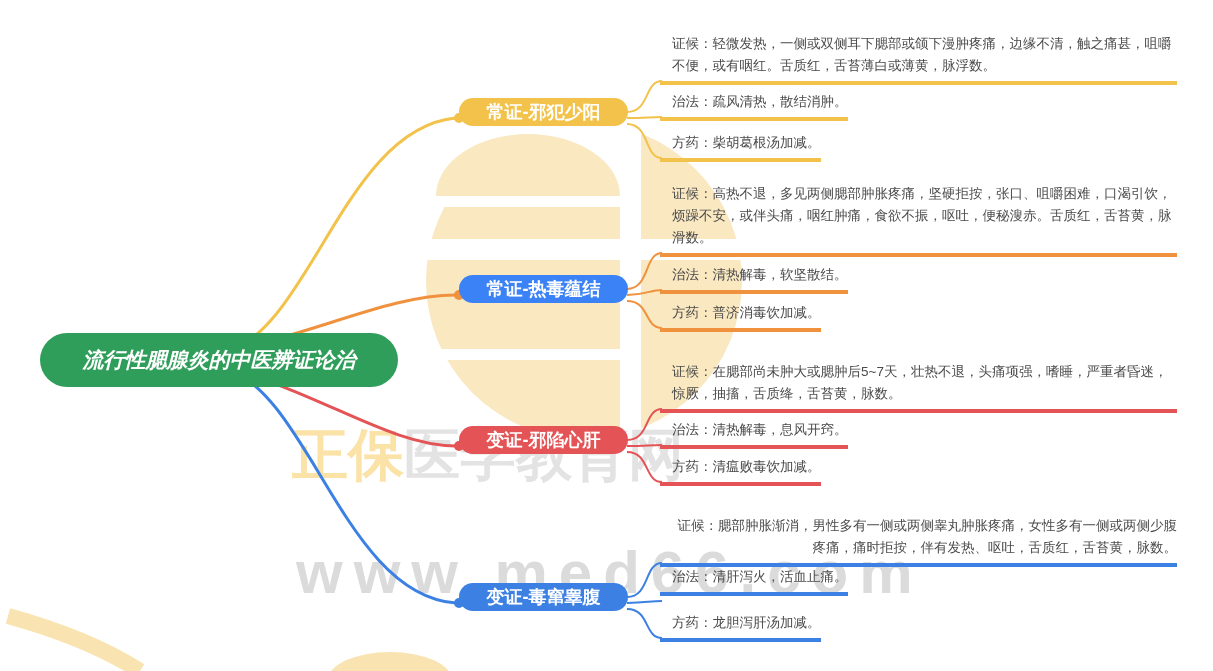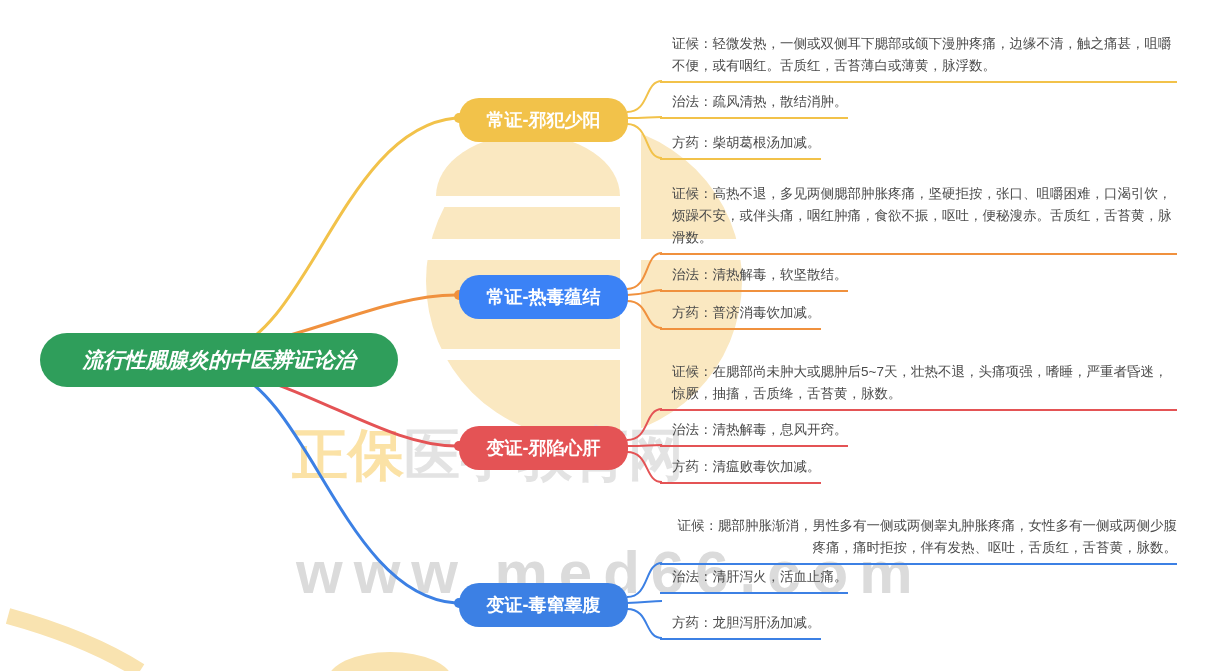--- a/index.html
+++ b/index.html
@@ -19,33 +19,33 @@
     position:absolute;left:296px;top:538px;font-size:60px;font-weight:bold;
     letter-spacing:11px;color:#DBDBDB;white-space:nowrap;user-select:none;z-index:1;
   }
   
   .root-node{
     position:absolute;left:40px;top:333px;width:358px;height:54px;border-radius:27px;
     background:#2F9E5B;color:#fff;font-size:21px;font-weight:bold;
     display:flex;align-items:center;justify-content:center;z-index:3;white-space:nowrap;font-style:italic;
   }
   .branch{
-    position:absolute;left:459px;width:169px;height:44px;border-radius:20px;
+    position:absolute;left:459px;width:169px;height:28px;border-radius:20px;
     color:#fff;font-size:18px;font-weight:bold;
     display:flex;align-items:center;justify-content:center;z-index:3;white-space:nowrap;
   }
   .bg-b0{background:#F2C24A;}
   .bg-b1{background:#3b82f6;text-align:right;}
   .bg-b2{background:#E45355;}
   .bg-b3{background:#3C80E4;}
   
   .leaf{
     position:absolute;left:660px;z-index:3;
     font-size:13.5px;line-height:22px;color:#4A4A4A;
-    padding:0 0 4px 12px;border-bottom:2px solid #fca5a5;
+    padding:0 0 4px 12px;border-bottom:4px solid #fca5a5;
     box-sizing:border-box;
   }
   .leaf.wide{width:517px;}
   .bd-b0{border-color:#F2C24A;}
   .bd-b1{border-color:#F0913E;}
   .bd-b2{border-color:#E45355;}
   .bd-b3{border-color:#3C80E4;}
   svg{display:block;}
   .links{z-index:2;}
   .logo{z-index:0;}

